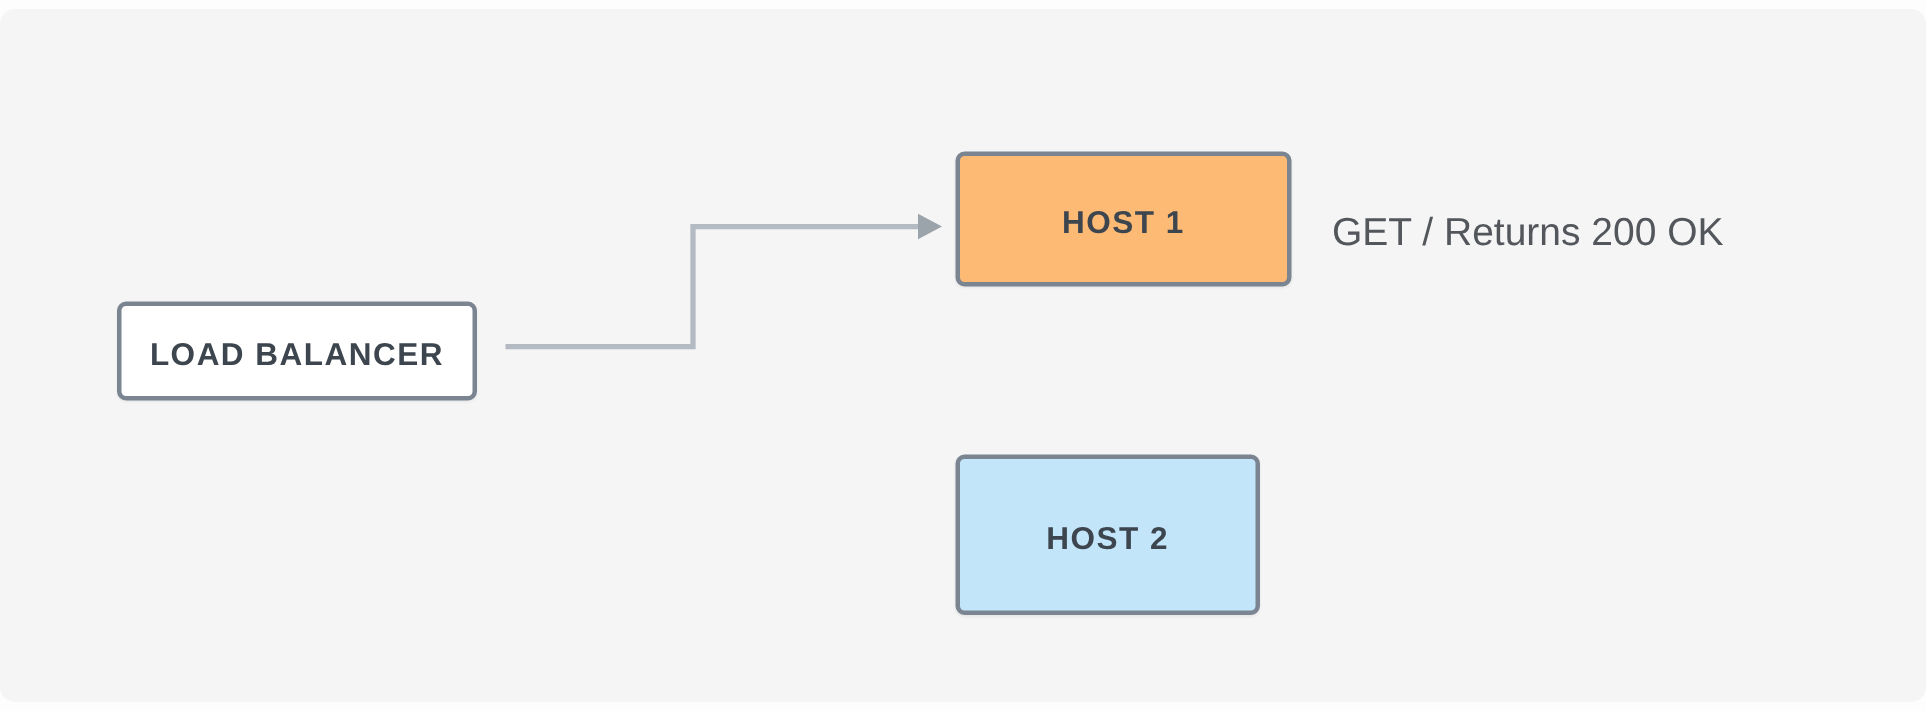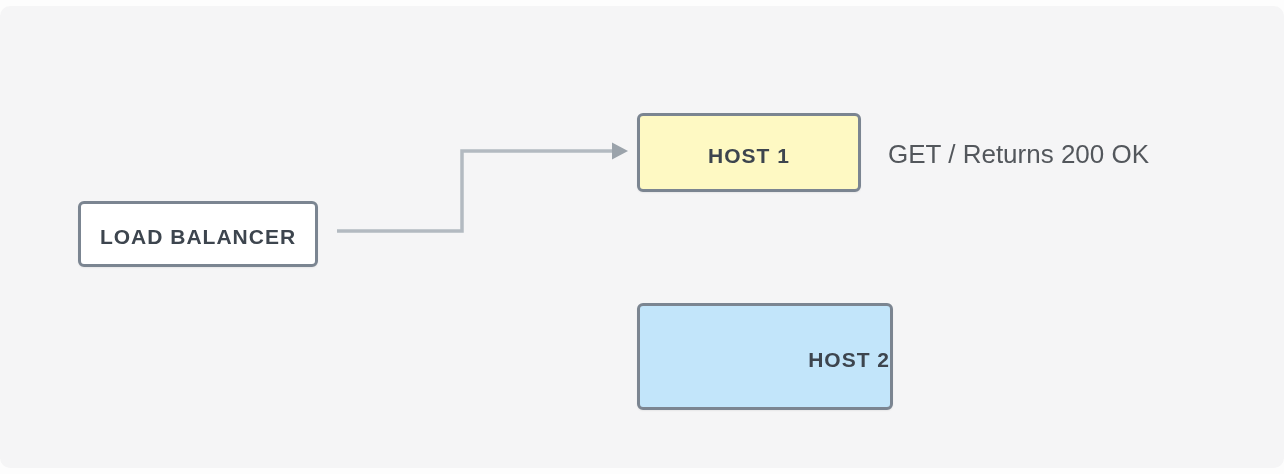--- a/index.html
+++ b/index.html
@@ -31,29 +31,27 @@
     justify-content: center;
     box-shadow: 0 1px 2px rgba(0,0,0,0.06);
   }
   .node-load-balancer {
     left: 78px; top: 201px;
     width: 240px; height: 66px;
     background: #ffffff;
   }
   .node-host-1 {
     left: 637px; top: 101px;
-    width: 224px; height: 79px;
-    background: #fef9c3;
-    margin-top: 12px;
+    width: 224px; height: 90px;
+    background: #fdba74;
   }
   .node-host-2 {
     left: 637px; top: 303px;
-    width: 256px; height: 107px;
+    width: 203px; height: 107px;
     background: #c2e5fa;
-    justify-content: flex-end;
   }
   .node-label {
     font-weight: bold;
     color: #3d454e;
     font-size: 30px;
     line-height: 1;
     font-variant-caps: all-small-caps;
     letter-spacing: 1px;
     white-space: nowrap;
   }

